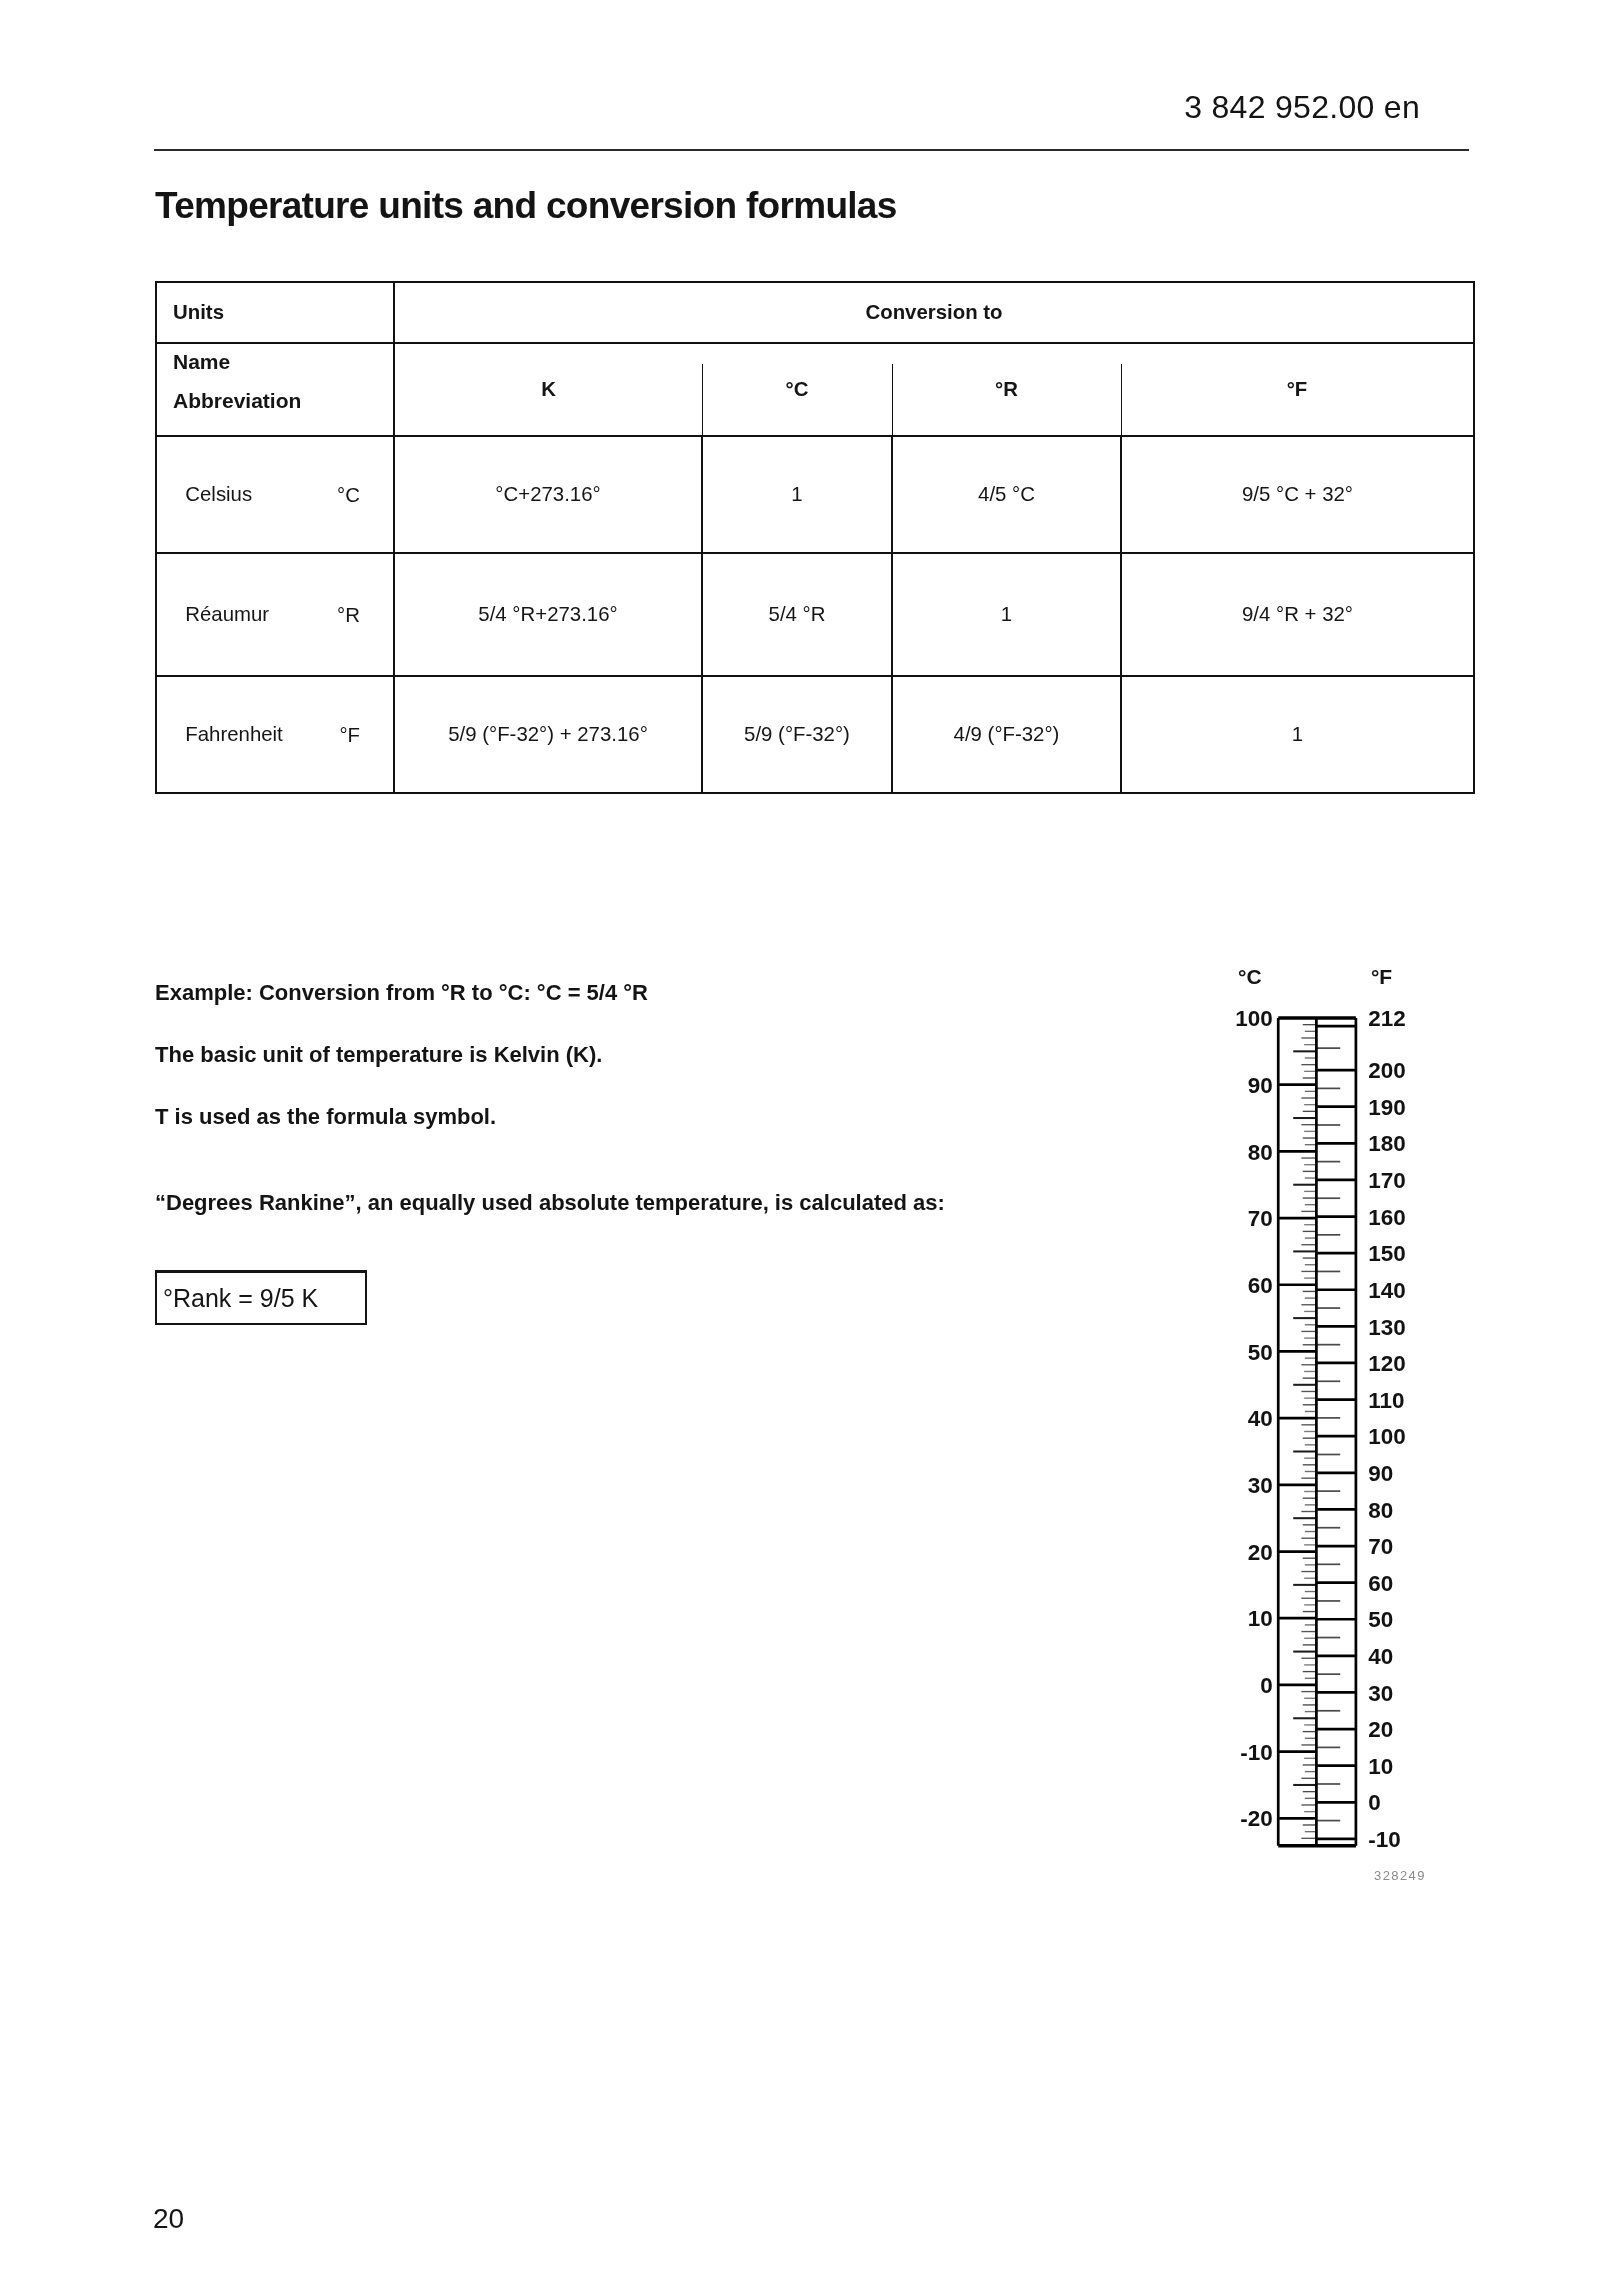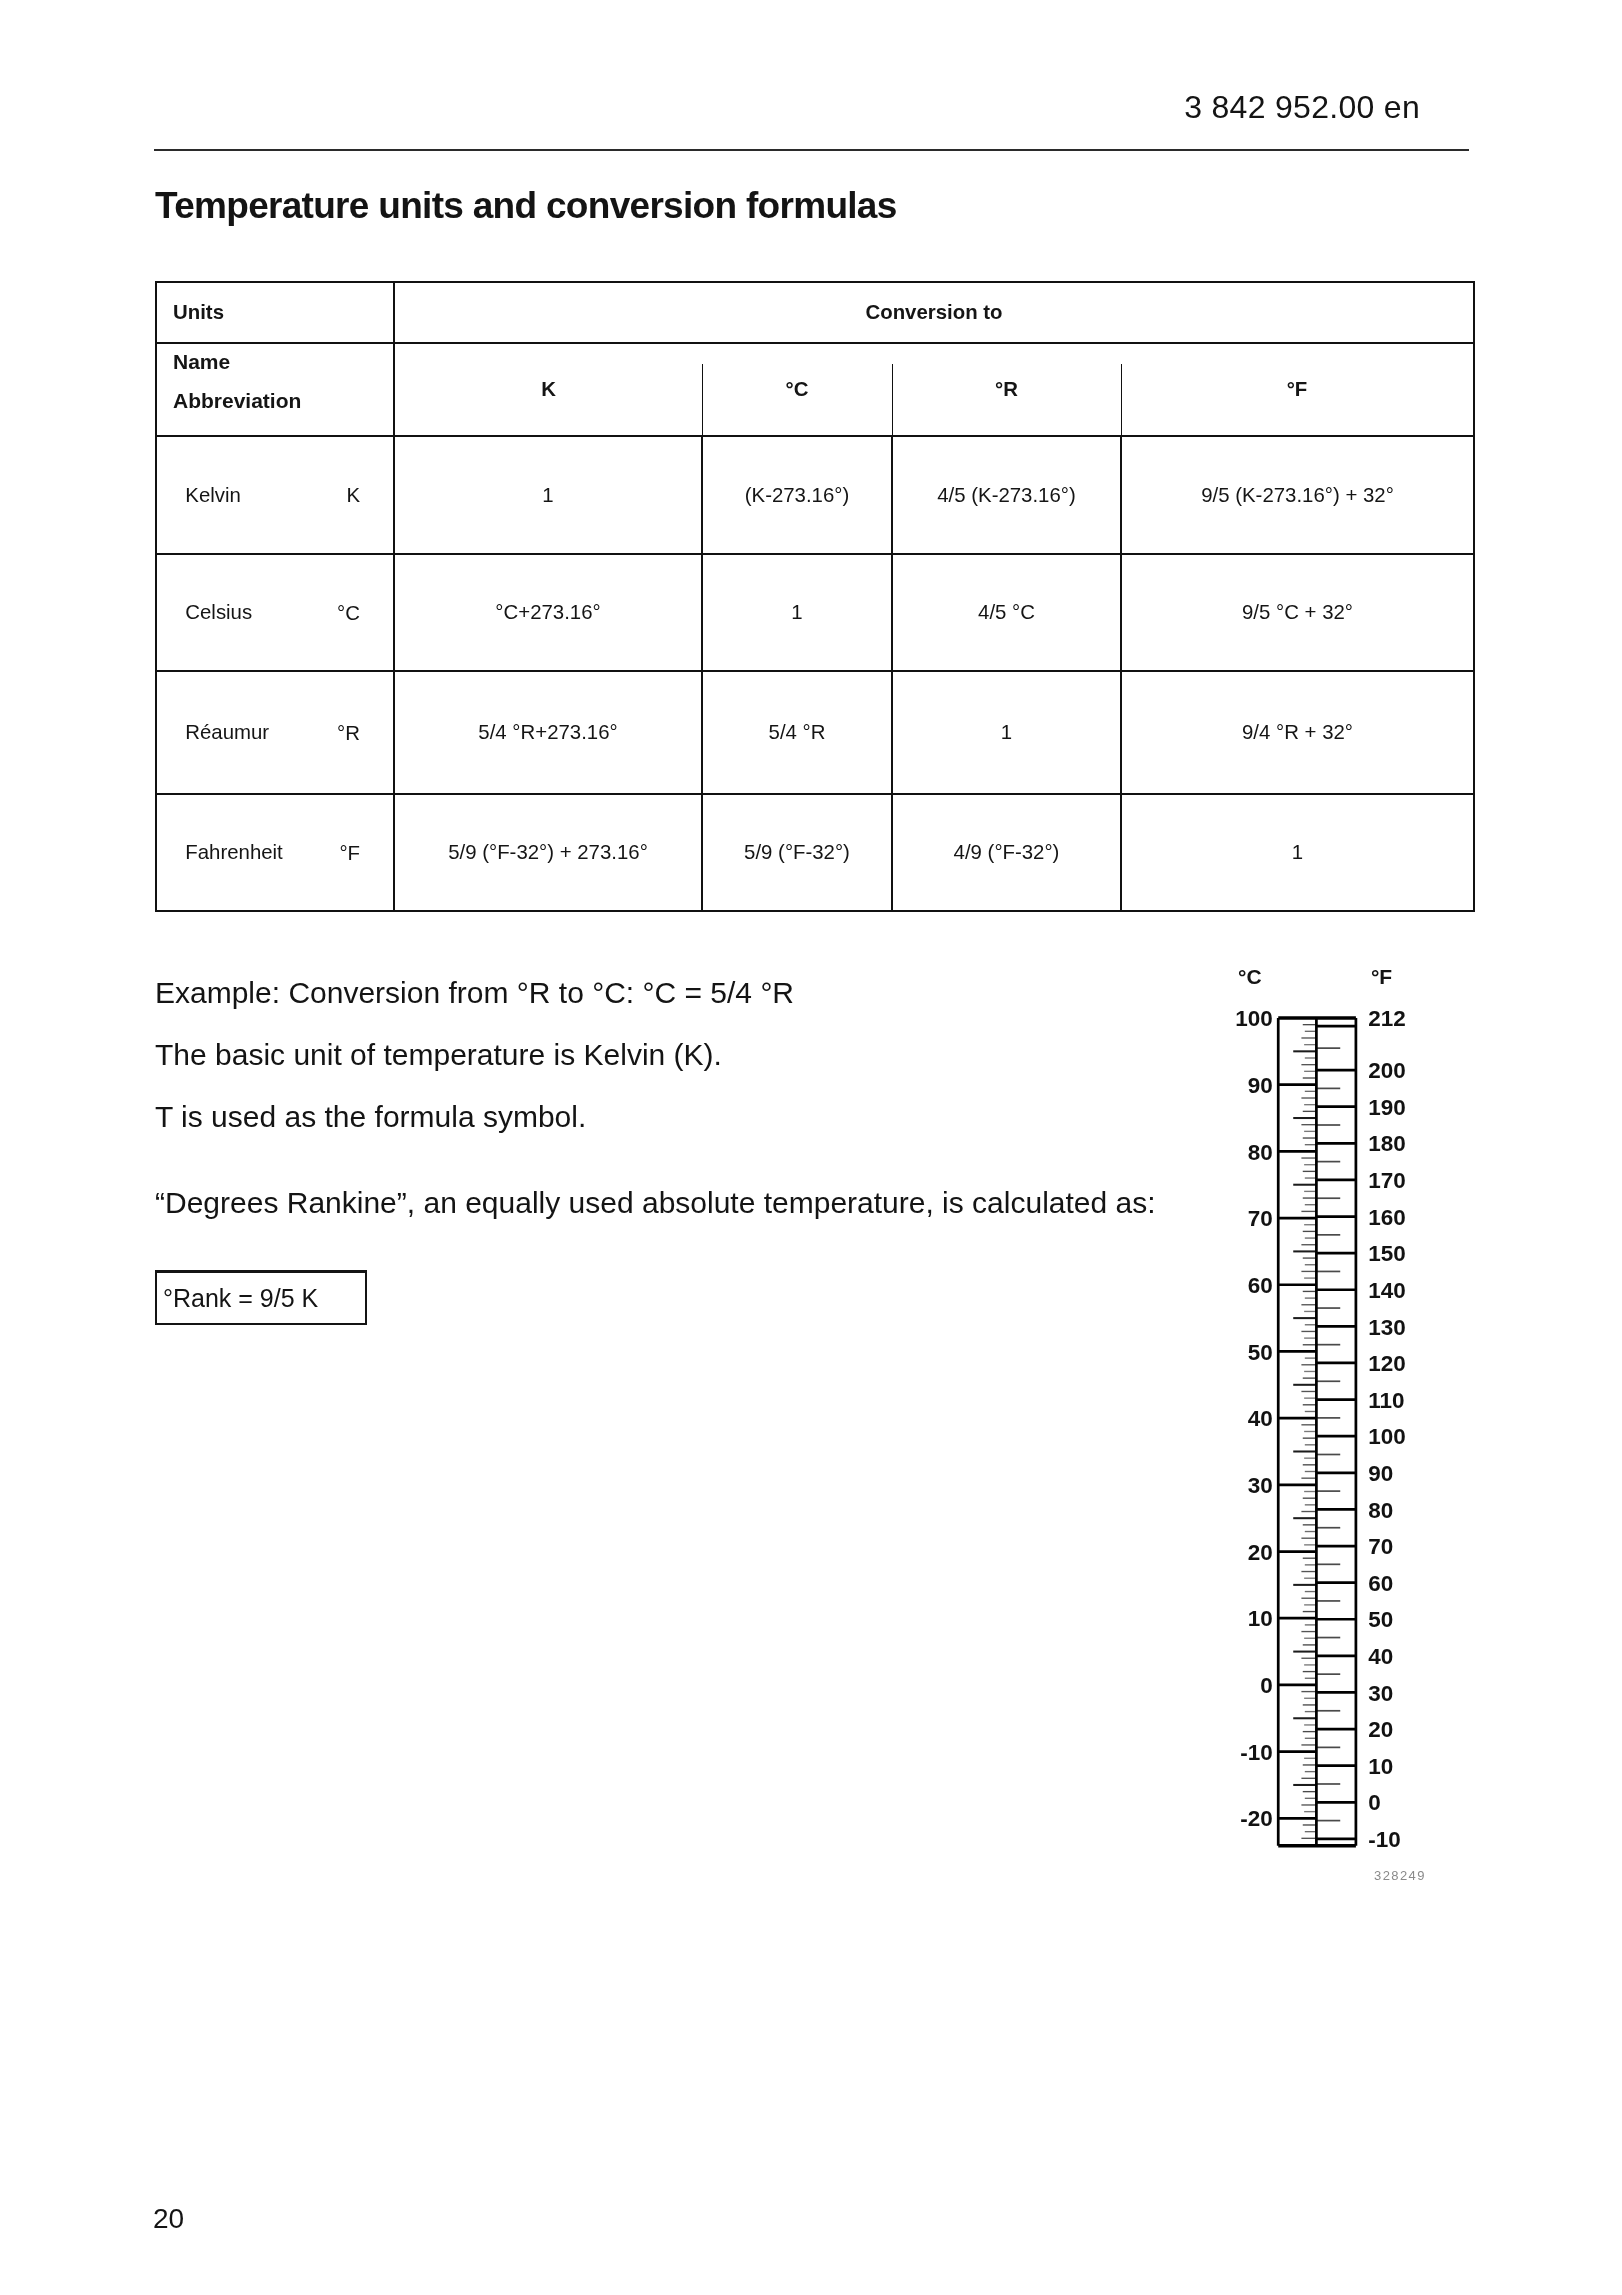--- a/index.html
+++ b/index.html
@@ -52,21 +52,21 @@
   }
   .cell-colhead .inset{
     position:absolute;left:-1.4px;top:20.4px;bottom:0;width:2px;background:#111;
   }
   .cell-name{position:relative;}
   .cell-name .nm{margin-left:12.3px;}
   .cell-name .ab{position:absolute;right:33px;top:50%;transform:translateY(-50%);}
   .cell-f{ text-align:center; }
 
   
-  .para{left:155px;font-size:30px;line-height:31px;}
+  .para{left:155px;font-size:22px;line-height:31px;font-weight:bold;}
   #para-1{top:977px;}
   #para-2{top:1039px;}
   #para-3{top:1101px;}
   #para-4{top:1187px;}
 
   
   #formula-box{
     left:155px;top:1270px;width:202px;height:50px;
     border:2px solid #141414;border-top-width:3.4px;
     font-size:25px;line-height:50px;padding-left:6px;
@@ -109,30 +109,20 @@
     </tr>
     <tr class="r2">
       <td class="cell-nameabbr">
         <div class="na-name">Name</div>
         <div class="na-abbr">Abbreviation</div>
       </td>
       <td class="cell-colhead">K</td>
       <td class="cell-colhead"><div class="inset"></div><span>°C</span></td>
       <td class="cell-colhead"><div class="inset"></div><span>°R</span></td>
       <td class="cell-colhead"><div class="inset"></div><span>°F</span></td>
-    </tr>
-    <tr class="r3">
-      <td class="cell-name">
-        <span class="nm">Kelvin</span>
-        <span class="ab">K</span>
-      </td>
-      <td class="cell-f">1</td>
-      <td class="cell-f">(K-273.16°)</td>
-      <td class="cell-f">4/5 (K-273.16°)</td>
-      <td class="cell-f">9/5 (K-273.16°) + 32°</td>
     </tr>
     <tr class="r4">
       <td class="cell-name">
         <span class="nm">Celsius</span>
         <span class="ab">°C</span>
       </td>
       <td class="cell-f">°C+273.16°</td>
       <td class="cell-f">1</td>
       <td class="cell-f">4/5 °C</td>
       <td class="cell-f">9/5 °C + 32°</td>

